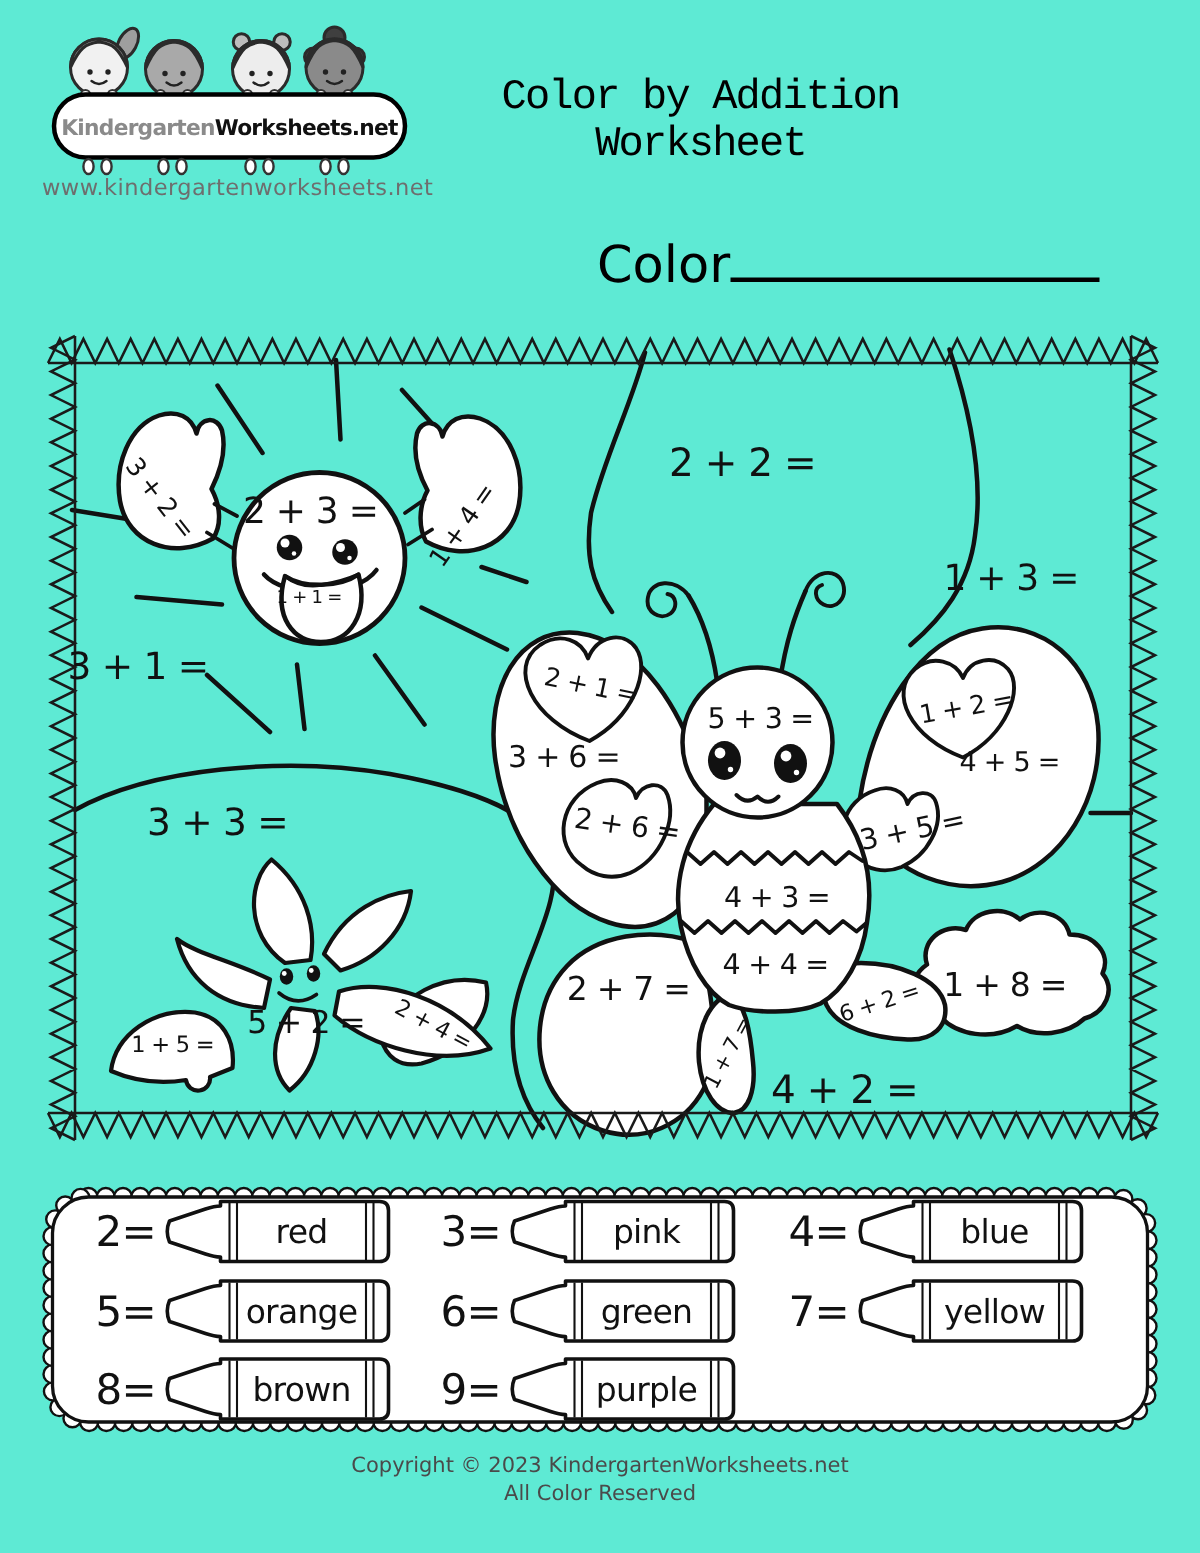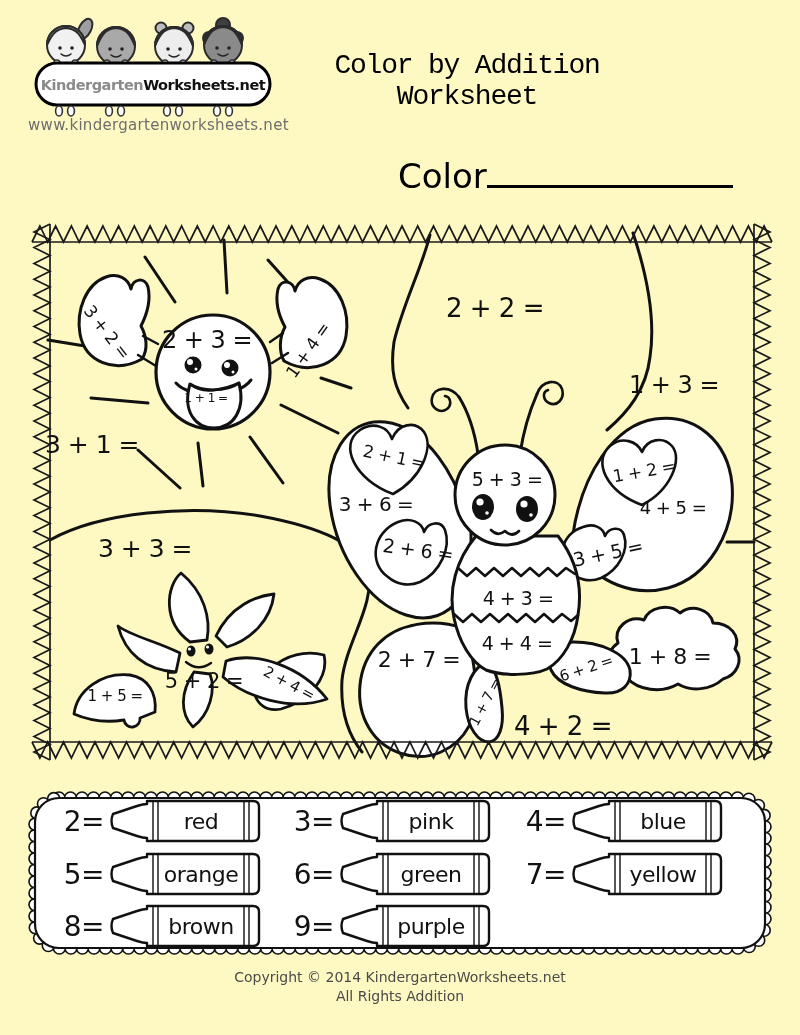--- a/index.html
+++ b/index.html
@@ -1,16 +1,16 @@
 <!DOCTYPE html>
 <html><head>
 <meta charset="utf-8">
 <style>
   html,body{margin:0;padding:0;background:#fff;}
-  .page{position:relative;width:800px;height:1035px;background:#fef9c3;overflow:hidden;
+  .page{position:relative;width:800px;height:1035px;background:#5eead4;overflow:hidden;
         font-family:"DejaVu Sans",sans-serif;color:#111;}
   .abs{position:absolute;}
   .title{left:286px;top:50px;width:362px;text-align:center;font-size:28px;
          letter-spacing:-1.2px;color:#000;font-family:Liberation Mono, monospace;}
   .logo-url{left:28px;top:116px;width:250px;text-align:right;font-size:15px;
             color:#6e6e6e;letter-spacing:0.3px;}
   .name-row{left:398px;top:150px;font-size:34px;color:#000;}
   .name-line{display:inline-block;width:246px;height:1.02em;border-bottom:3px solid #000;}
   .footer{left:0;top:968px;width:800px;text-align:center;font-size:14px;
           color:#4a4a4a;line-height:1.35;}
@@ -448,17 +448,17 @@
       Q315,138 318,131 Z" fill="#fff" stroke="#111" stroke-width="2.4" stroke-linejoin="round"></path>
           <path d="M358,119 V157 M363,119 V157
       M449,119 V157 M454,119 V157" fill="none" stroke="#111" stroke-width="1.4"></path>
           <text x="309" y="138" dy="0.35em" text-anchor="end" font-size="28">9=</text>
           <text x="406" y="138" dy="0.35em" text-anchor="middle" font-size="22">purple</text>
         </g>
       </g>
   </svg>
 
   <div class="abs footer">
-    <div>Copyright © 2014 KindergartenWorksheets.net</div>
-    <div>All Rights Addition</div>
+    <div>Copyright © 2023 KindergartenWorksheets.net</div>
+    <div>All Color Reserved</div>
   </div>
 
 </div>
 
 </body></html>

